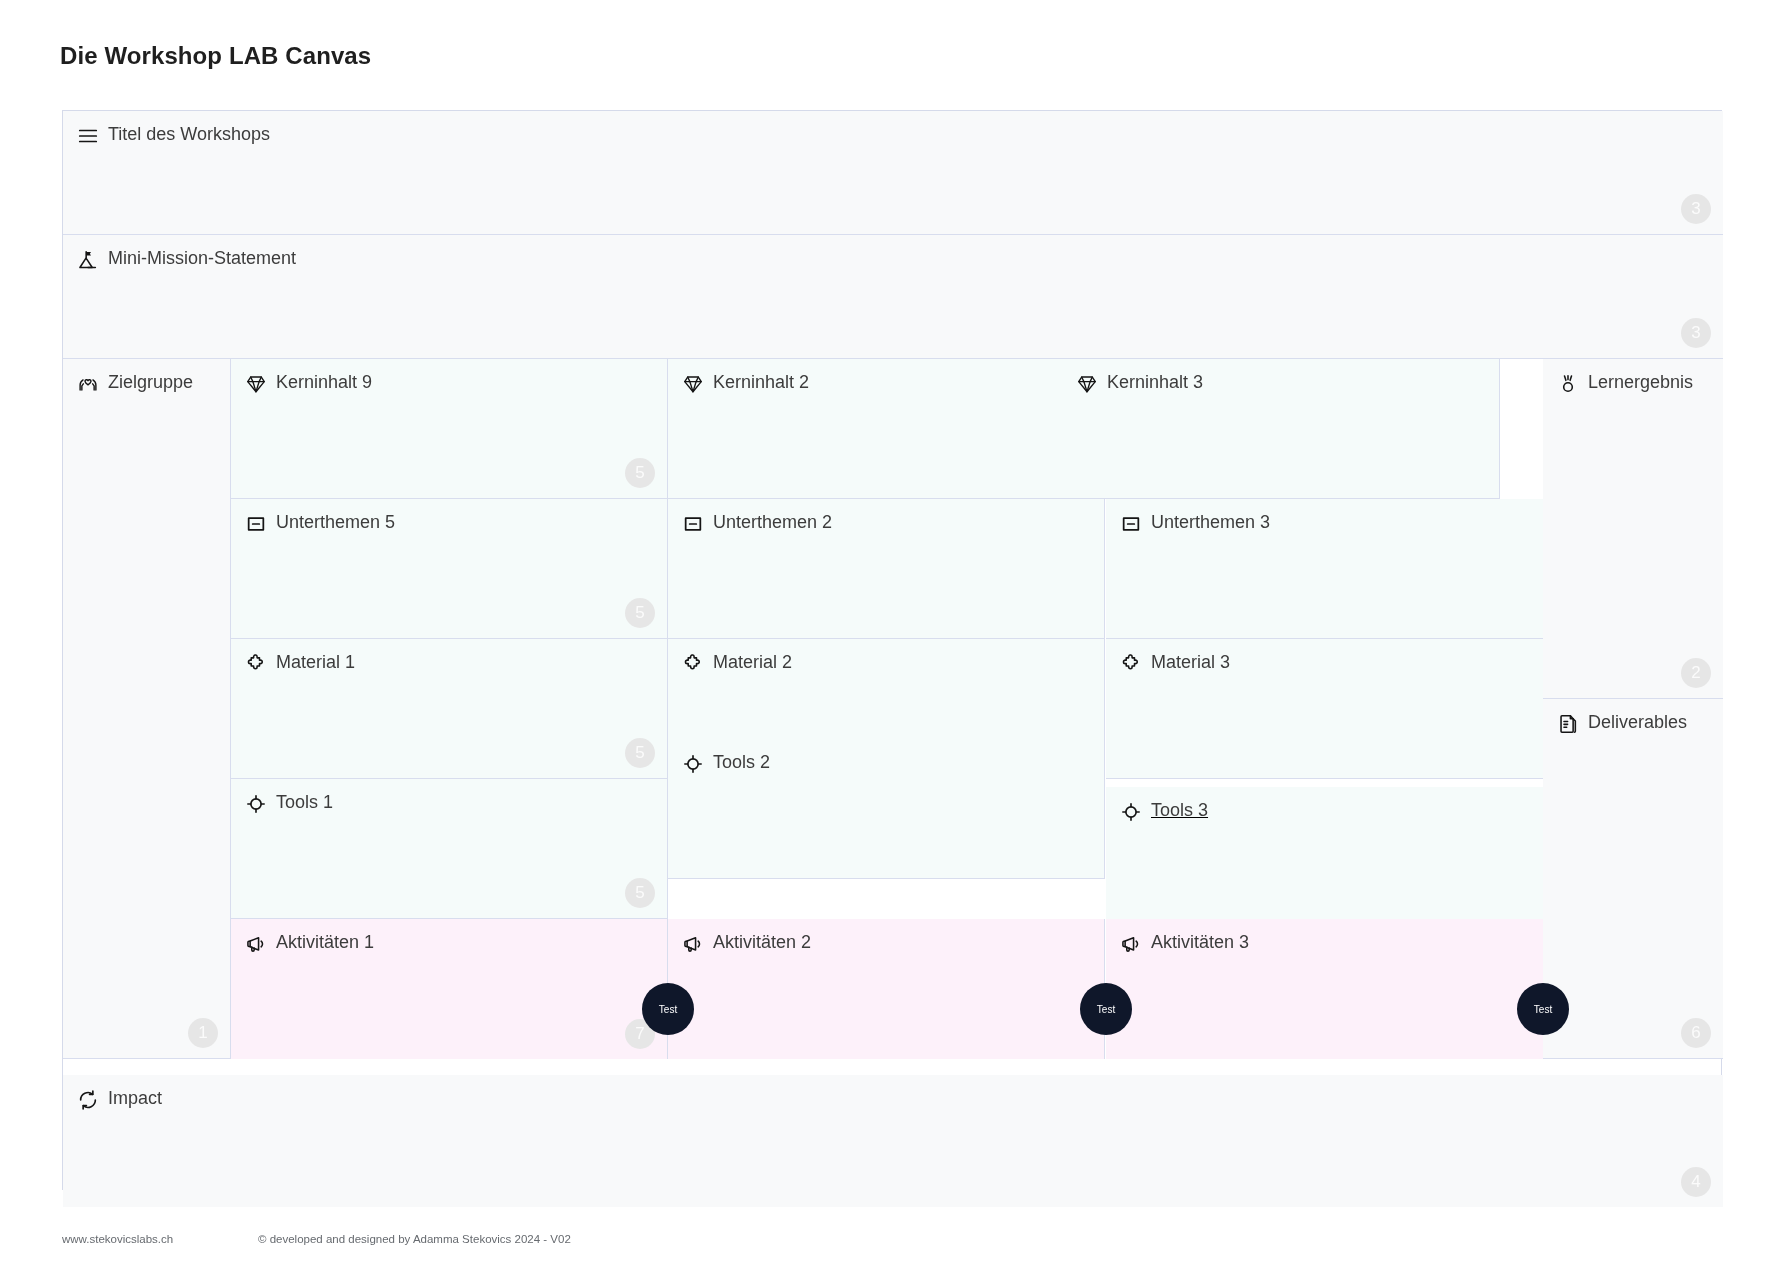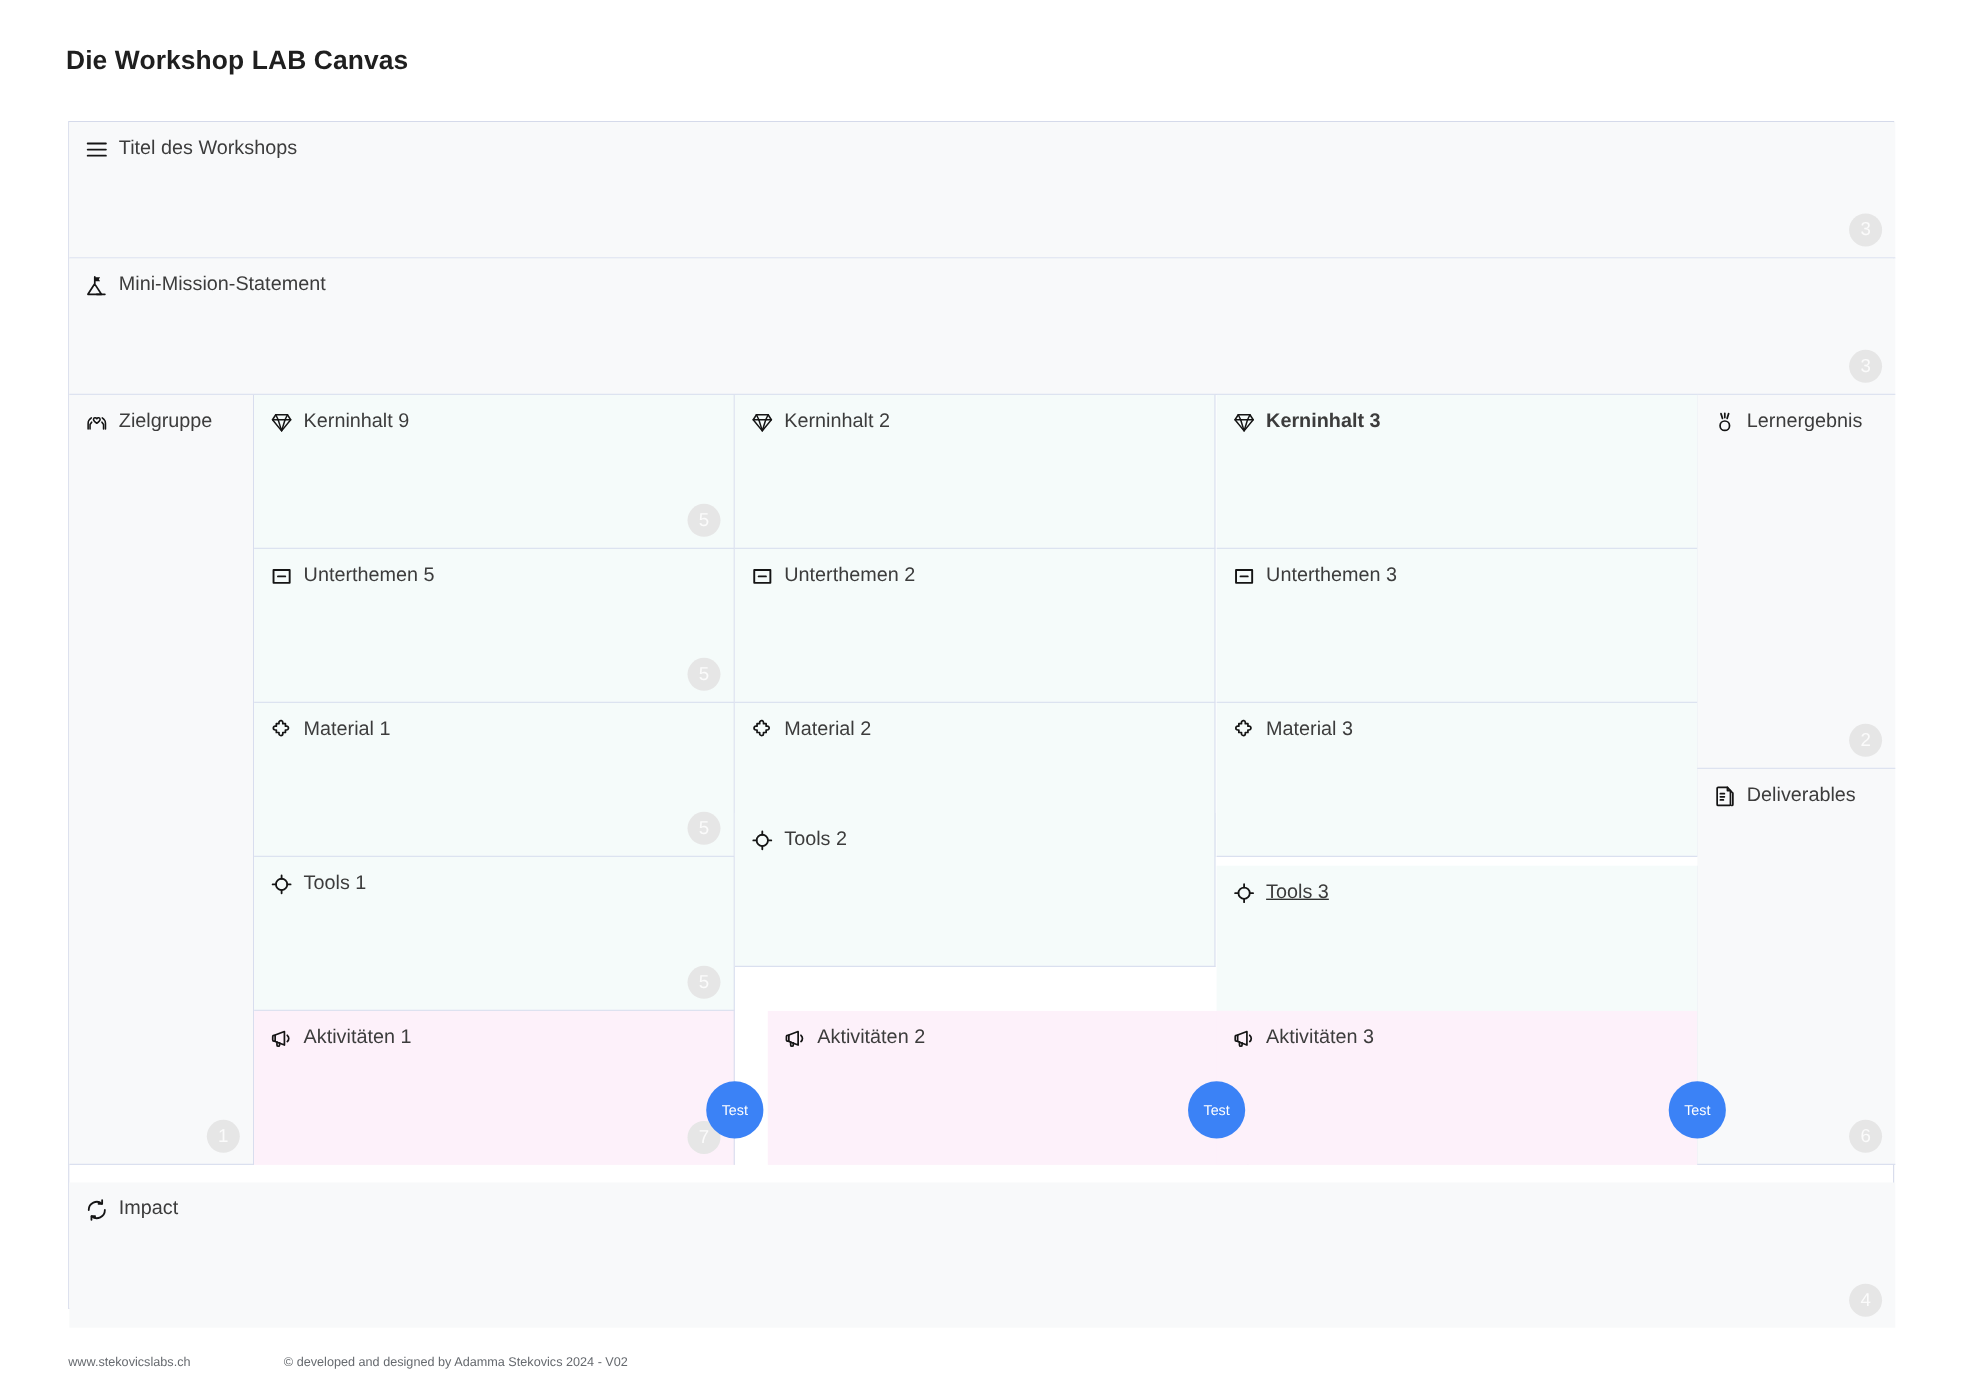--- a/index.html
+++ b/index.html
@@ -67,23 +67,23 @@
     font-size: 17px;
     display: flex; align-items: center; justify-content: center;
     font-family: "Liberation Sans", sans-serif;
   }
 
   
   .test-chip {
     position: absolute;
     width: 52px; height: 52px;
     border-radius: 50%;
-    background: #3b82f6;
+    background: #0f172a;
     color: #ffffff;
-    font-size: 13px;
+    font-size: 10px;
     display: flex; align-items: center; justify-content: center;
     z-index: 20;
   }
 
   
   #footer { position: absolute; left: 62px; top: 1233px; }
   .foot-txt {
     position: absolute;
     font-size: 11.5px;
     color: #666a6f;
@@ -158,21 +158,21 @@
           <svg viewBox="0 0 24 24" fill="none" stroke="#151515" stroke-width="1.5" stroke-linejoin="round" stroke-linecap="round">
             <path d="M3 9.4 12 20.4 21 9.4 17.8 4.4H6.2z"></path>
             <path d="M3 9.4h18"></path>
             <path d="M8.6 9.4 12 20.4l3.4-11"></path>
             <path d="M6.2 4.4 8.6 9.4M17.8 4.4 15.4 9.4"></path>
           </svg>
         </span>
         <span class="cell-label">Kerninhalt 2</span>
       </div>
     </div>
-    <div class="cell teal" style="left: 1043px; top: 248px; width: 438px; height: 140px; font-weight: bold;">
+    <div class="cell teal" style="left: 999px; top: 248px; width: 438px; height: 140px;">
       <div class="cell-head">
         <span class="ic">
           <svg viewBox="0 0 24 24" fill="none" stroke="#151515" stroke-width="1.5" stroke-linejoin="round" stroke-linecap="round">
             <path d="M3 9.4 12 20.4 21 9.4 17.8 4.4H6.2z"></path>
             <path d="M3 9.4h18"></path>
             <path d="M8.6 9.4 12 20.4l3.4-11"></path>
             <path d="M6.2 4.4 8.6 9.4M17.8 4.4 15.4 9.4"></path>
           </svg>
         </span>
         <span class="cell-label">Kerninhalt 3</span>
@@ -284,21 +284,21 @@
             <path d="M14.8 5.2v13.4L5.6 15.1V8.7z"></path>
             <path d="M5.6 9.1H4.2a1 1 0 0 0-1 1v3.6a1 1 0 0 0 1 1h1.4"></path>
             <path d="M7.4 15.4v3.1a1.3 1.3 0 0 0 2.6 0v-2.1"></path>
             <path d="M17.6 8.9c.9.8 1.5 1.9 1.5 3.1s-.6 2.3-1.5 3.1"></path>
           </svg>
         </span>
         <span class="cell-label">Aktivitäten 1</span>
       </div>
       <div class="badge" style="right: 12px; bottom: 10px;">7</div>
     </div>
-    <div class="cell pink nobb" style="left: 635px; top: 808px; width: 437px; height: 140px;">
+    <div class="cell pink nobb" style="left: 605px; top: 808px; width: 437px; height: 140px;">
       <div class="cell-head">
         <span class="ic">
           <svg viewBox="0 0 24 24" fill="none" stroke="#151515" stroke-width="1.7" stroke-linejoin="round" stroke-linecap="round">
             <path d="M14.8 5.2v13.4L5.6 15.1V8.7z"></path>
             <path d="M5.6 9.1H4.2a1 1 0 0 0-1 1v3.6a1 1 0 0 0 1 1h1.4"></path>
             <path d="M7.4 15.4v3.1a1.3 1.3 0 0 0 2.6 0v-2.1"></path>
             <path d="M17.6 8.9c.9.8 1.5 1.9 1.5 3.1s-.6 2.3-1.5 3.1"></path>
           </svg>
         </span>
         <span class="cell-label">Aktivitäten 2</span>

